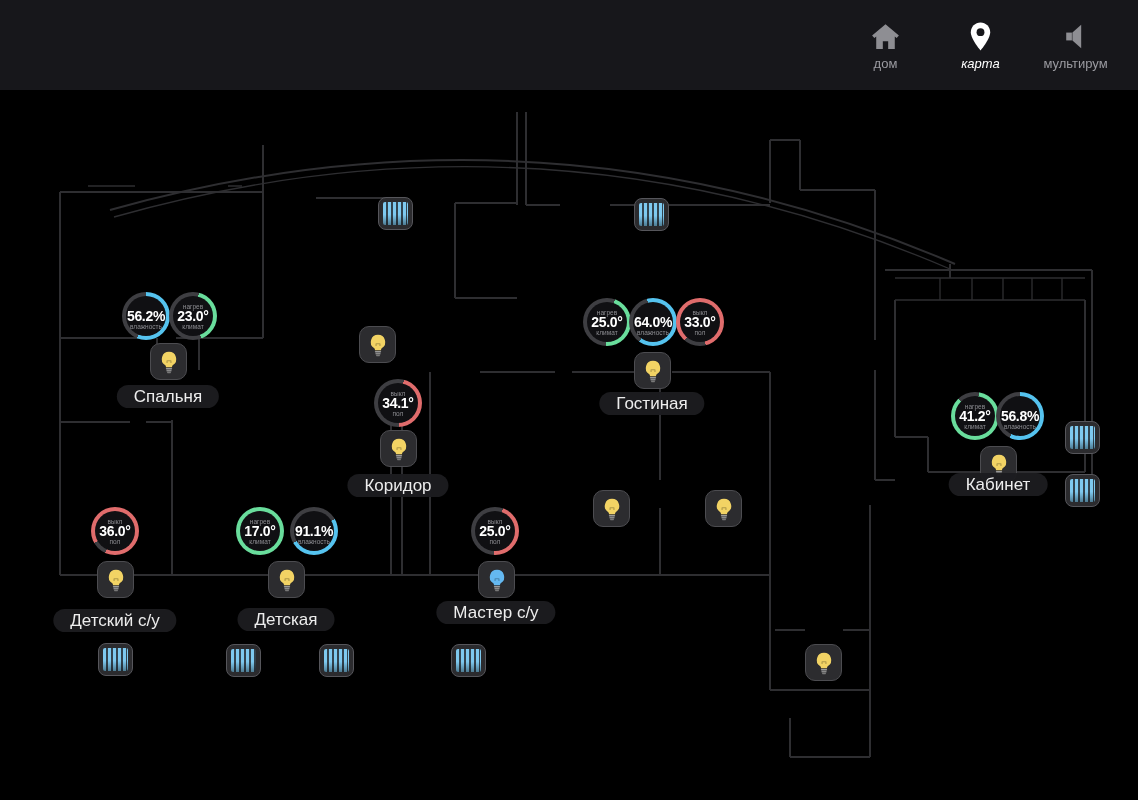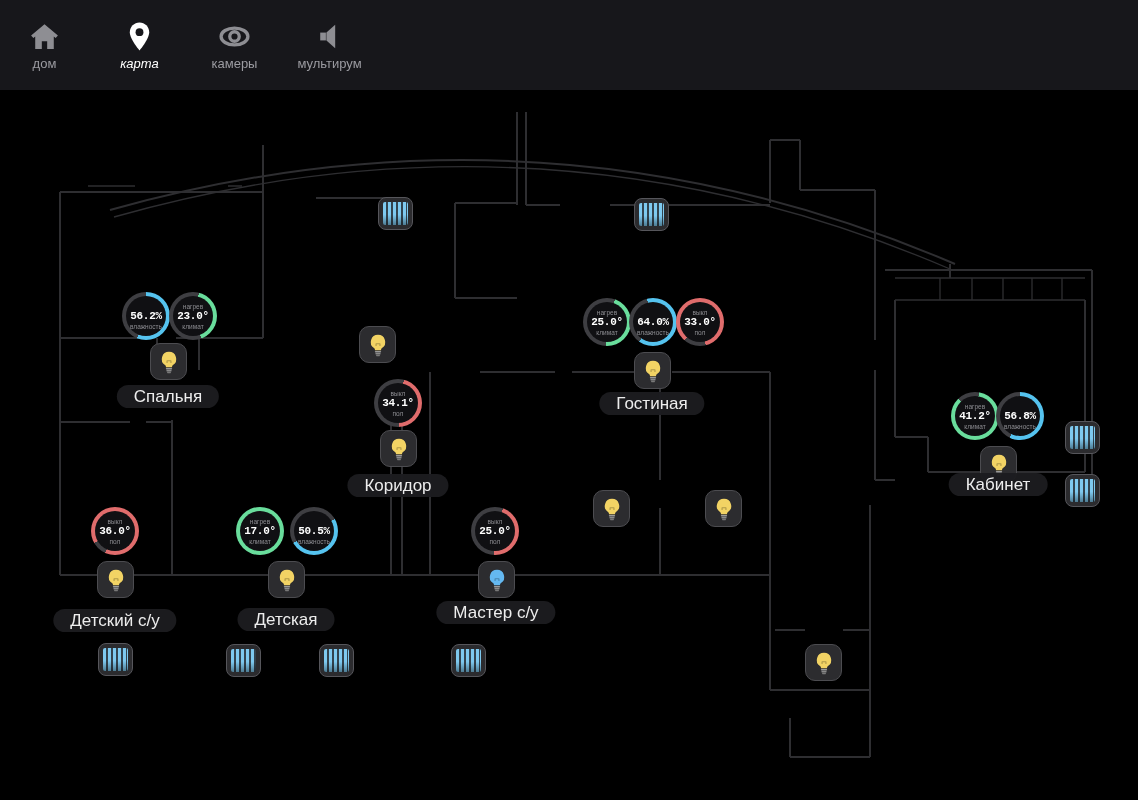--- a/index.html
+++ b/index.html
@@ -1,38 +1,38 @@
 <!DOCTYPE html>
 <html><head>
 <meta charset="utf-8">
 <style>
   html,body{margin:0;padding:0;background:#000;}
   body{width:1138px;height:800px;position:relative;overflow:hidden;
        font-family:"Liberation Sans","DejaVu Sans",sans-serif;}
 
   
   .topbar{position:absolute;top:0;left:0;width:1138px;height:90px;background:#17171b;
-          display:flex;justify-content:flex-start;align-items:center;padding-right:18px;
+          display:flex;justify-content:flex-end;align-items:center;padding-right:18px;
           box-sizing:border-box;gap:6px;z-index:5;}
   .nav-item{width:89px;display:flex;flex-direction:column;align-items:center;gap:3px;cursor:pointer;}
   .nav-item svg{width:33px;height:33px;display:block;}
   .nav-label{font-size:13px;color:#9b9ba1;line-height:15px;}
   .nav-item.active .nav-label{color:#ffffff;font-style:italic;}
 
   
   .map{position:absolute;top:90px;left:0;width:1138px;height:710px;background:#000;}
   .walls{position:absolute;top:0;left:0;}
 
   
   .gauge{position:absolute;width:48px;height:48px;}
   .ring{position:absolute;inset:0;border-radius:50%;}
   .ginner{position:absolute;inset:4px;background:#101013;border-radius:50%;
           display:flex;flex-direction:column;align-items:center;justify-content:center;}
   .gtop,.gbot{font-size:6.5px;line-height:7px;color:#8d8d92;height:7px;}
-  .gval{font-size:11px;font-weight:bold;color:#fff;line-height:13px;letter-spacing:-.3px;font-family:Liberation Mono, monospace;}
+  .gval{font-size:14px;font-weight:bold;color:#fff;line-height:13px;letter-spacing:-.3px;}
 
   
   .bulb{position:absolute;width:37px;height:37px;background:#2c2c2f;border:1.5px solid #4c4c50;
         border-radius:10px;display:flex;align-items:center;justify-content:center;box-sizing:border-box;}
   .bulb svg{width:26px;height:26px;}
 
   
   .blind{position:absolute;width:35px;height:33px;background:#2b2b2e;border:1.5px solid #56565b;
          border-radius:8px;box-sizing:border-box;}
   .stripes{position:absolute;inset:4px;border-radius:2px;
@@ -57,27 +57,20 @@
   </div>
 
   <div class="nav-item active">
     <svg viewBox="0 0 32 32">
       <path fill="#ffffff" d="M16 2.5c-5.2 0-9.4 4.2-9.4 9.4 0 6.9 9.4 17.6 9.4 17.6s9.4-10.7 9.4-17.6c0-5.2-4.2-9.4-9.4-9.4z"></path>
       <circle cx="16" cy="11.8" r="3.8" fill="#17171b"></circle>
     </svg>
     <span class="nav-label">карта</span>
   </div>
 
-  <div class="nav-item">
-    <svg viewBox="0 0 32 32">
-      <ellipse cx="16" cy="16" rx="13" ry="8.2" fill="none" stroke="#8e8e93" stroke-width="3.2"></ellipse>
-      <circle cx="16" cy="16" r="4.6" fill="none" stroke="#8e8e93" stroke-width="3.2"></circle>
-    </svg>
-    <span class="nav-label">камеры</span>
-  </div>
 
   <div class="nav-item">
     <svg viewBox="0 0 32 32">
       <rect x="7" y="12.2" width="5.5" height="7.6" fill="#8e8e93"></rect>
       <polygon points="13,12.2 21.5,4.5 21.5,27.5 13,19.8" fill="#8e8e93"></polygon>
     </svg>
     <span class="nav-label">мультирум</span>
   </div>
 
 </div>
@@ -195,21 +188,21 @@
     <div class="ginner">
       <span class="gtop">нагрев</span>
       <span class="gval">17.0°</span>
       <span class="gbot">климат</span>
     </div>
       </div>
       <div class="gauge" style="left:290px;top:417px">
     <div class="ring" style="background:conic-gradient(from 60deg, #55c3ef 0 50%, #3e3e42 50% 100%)"></div>
     <div class="ginner">
       <span class="gtop"></span>
-      <span class="gval">50.5%</span>
+      <span class="gval">91.1%</span>
       <span class="gbot">влажность</span>
     </div>
       </div>
       <div class="gauge" style="left:471px;top:417px">
     <div class="ring" style="background:conic-gradient(from 20deg, #e06c6c 0 45%, #3e3e42 45% 100%)"></div>
     <div class="ginner">
       <span class="gtop">выкл</span>
       <span class="gval">25.0°</span>
       <span class="gbot">пол</span>
     </div>

